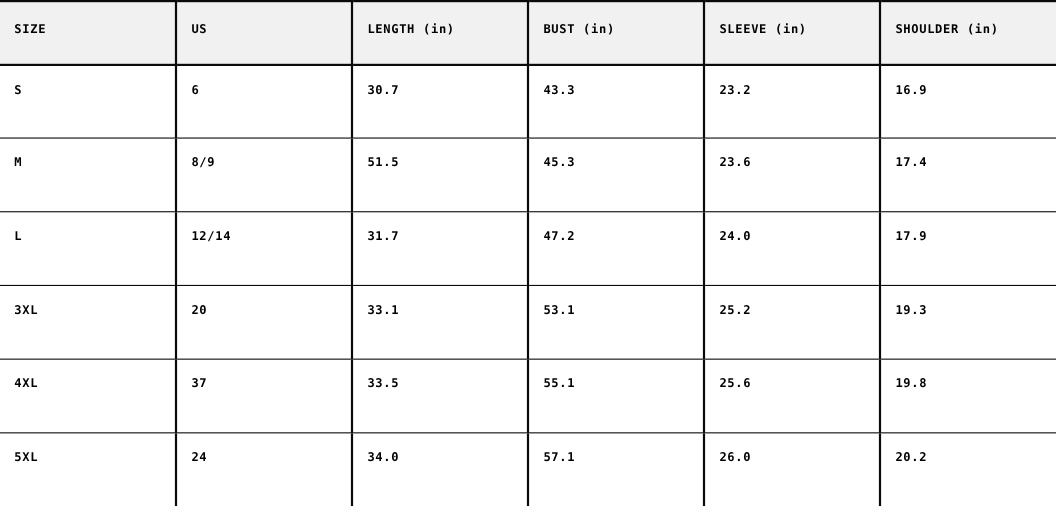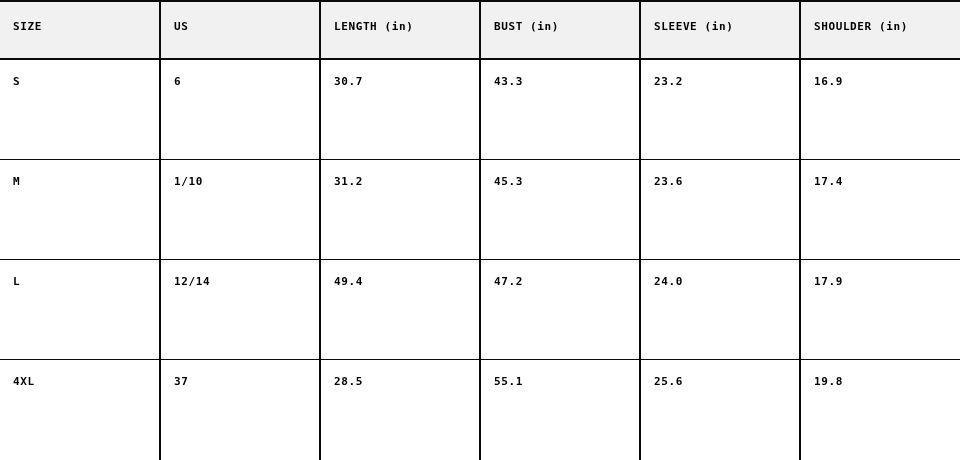--- a/index.html
+++ b/index.html
@@ -106,36 +106,52 @@
     <tr>
       <td>S</td>
       <td>6</td>
       <td>30.7</td>
       <td>43.3</td>
       <td>23.2</td>
       <td>16.9</td>
     </tr>
     <tr>
       <td>M</td>
-      <td>1/10</td>
-      <td>31.2</td>
+      <td>8/9</td>
+      <td>51.5</td>
       <td>45.3</td>
       <td>23.6</td>
       <td>17.4</td>
     </tr>
     <tr>
       <td>L</td>
       <td>12/14</td>
-      <td>49.4</td>
+      <td>31.7</td>
       <td>47.2</td>
       <td>24.0</td>
       <td>17.9</td>
     </tr>
     <tr>
+      <td>3XL</td>
+      <td>20</td>
+      <td>33.1</td>
+      <td>53.1</td>
+      <td>25.2</td>
+      <td>19.3</td>
+    </tr>
+    <tr>
       <td>4XL</td>
       <td>37</td>
-      <td>28.5</td>
+      <td>33.5</td>
       <td>55.1</td>
       <td>25.6</td>
       <td>19.8</td>
+    </tr>
+    <tr>
+      <td>5XL</td>
+      <td>24</td>
+      <td>34.0</td>
+      <td>57.1</td>
+      <td>26.0</td>
+      <td>20.2</td>
     </tr>
   </tbody>
 </table>
 
 </body></html>

